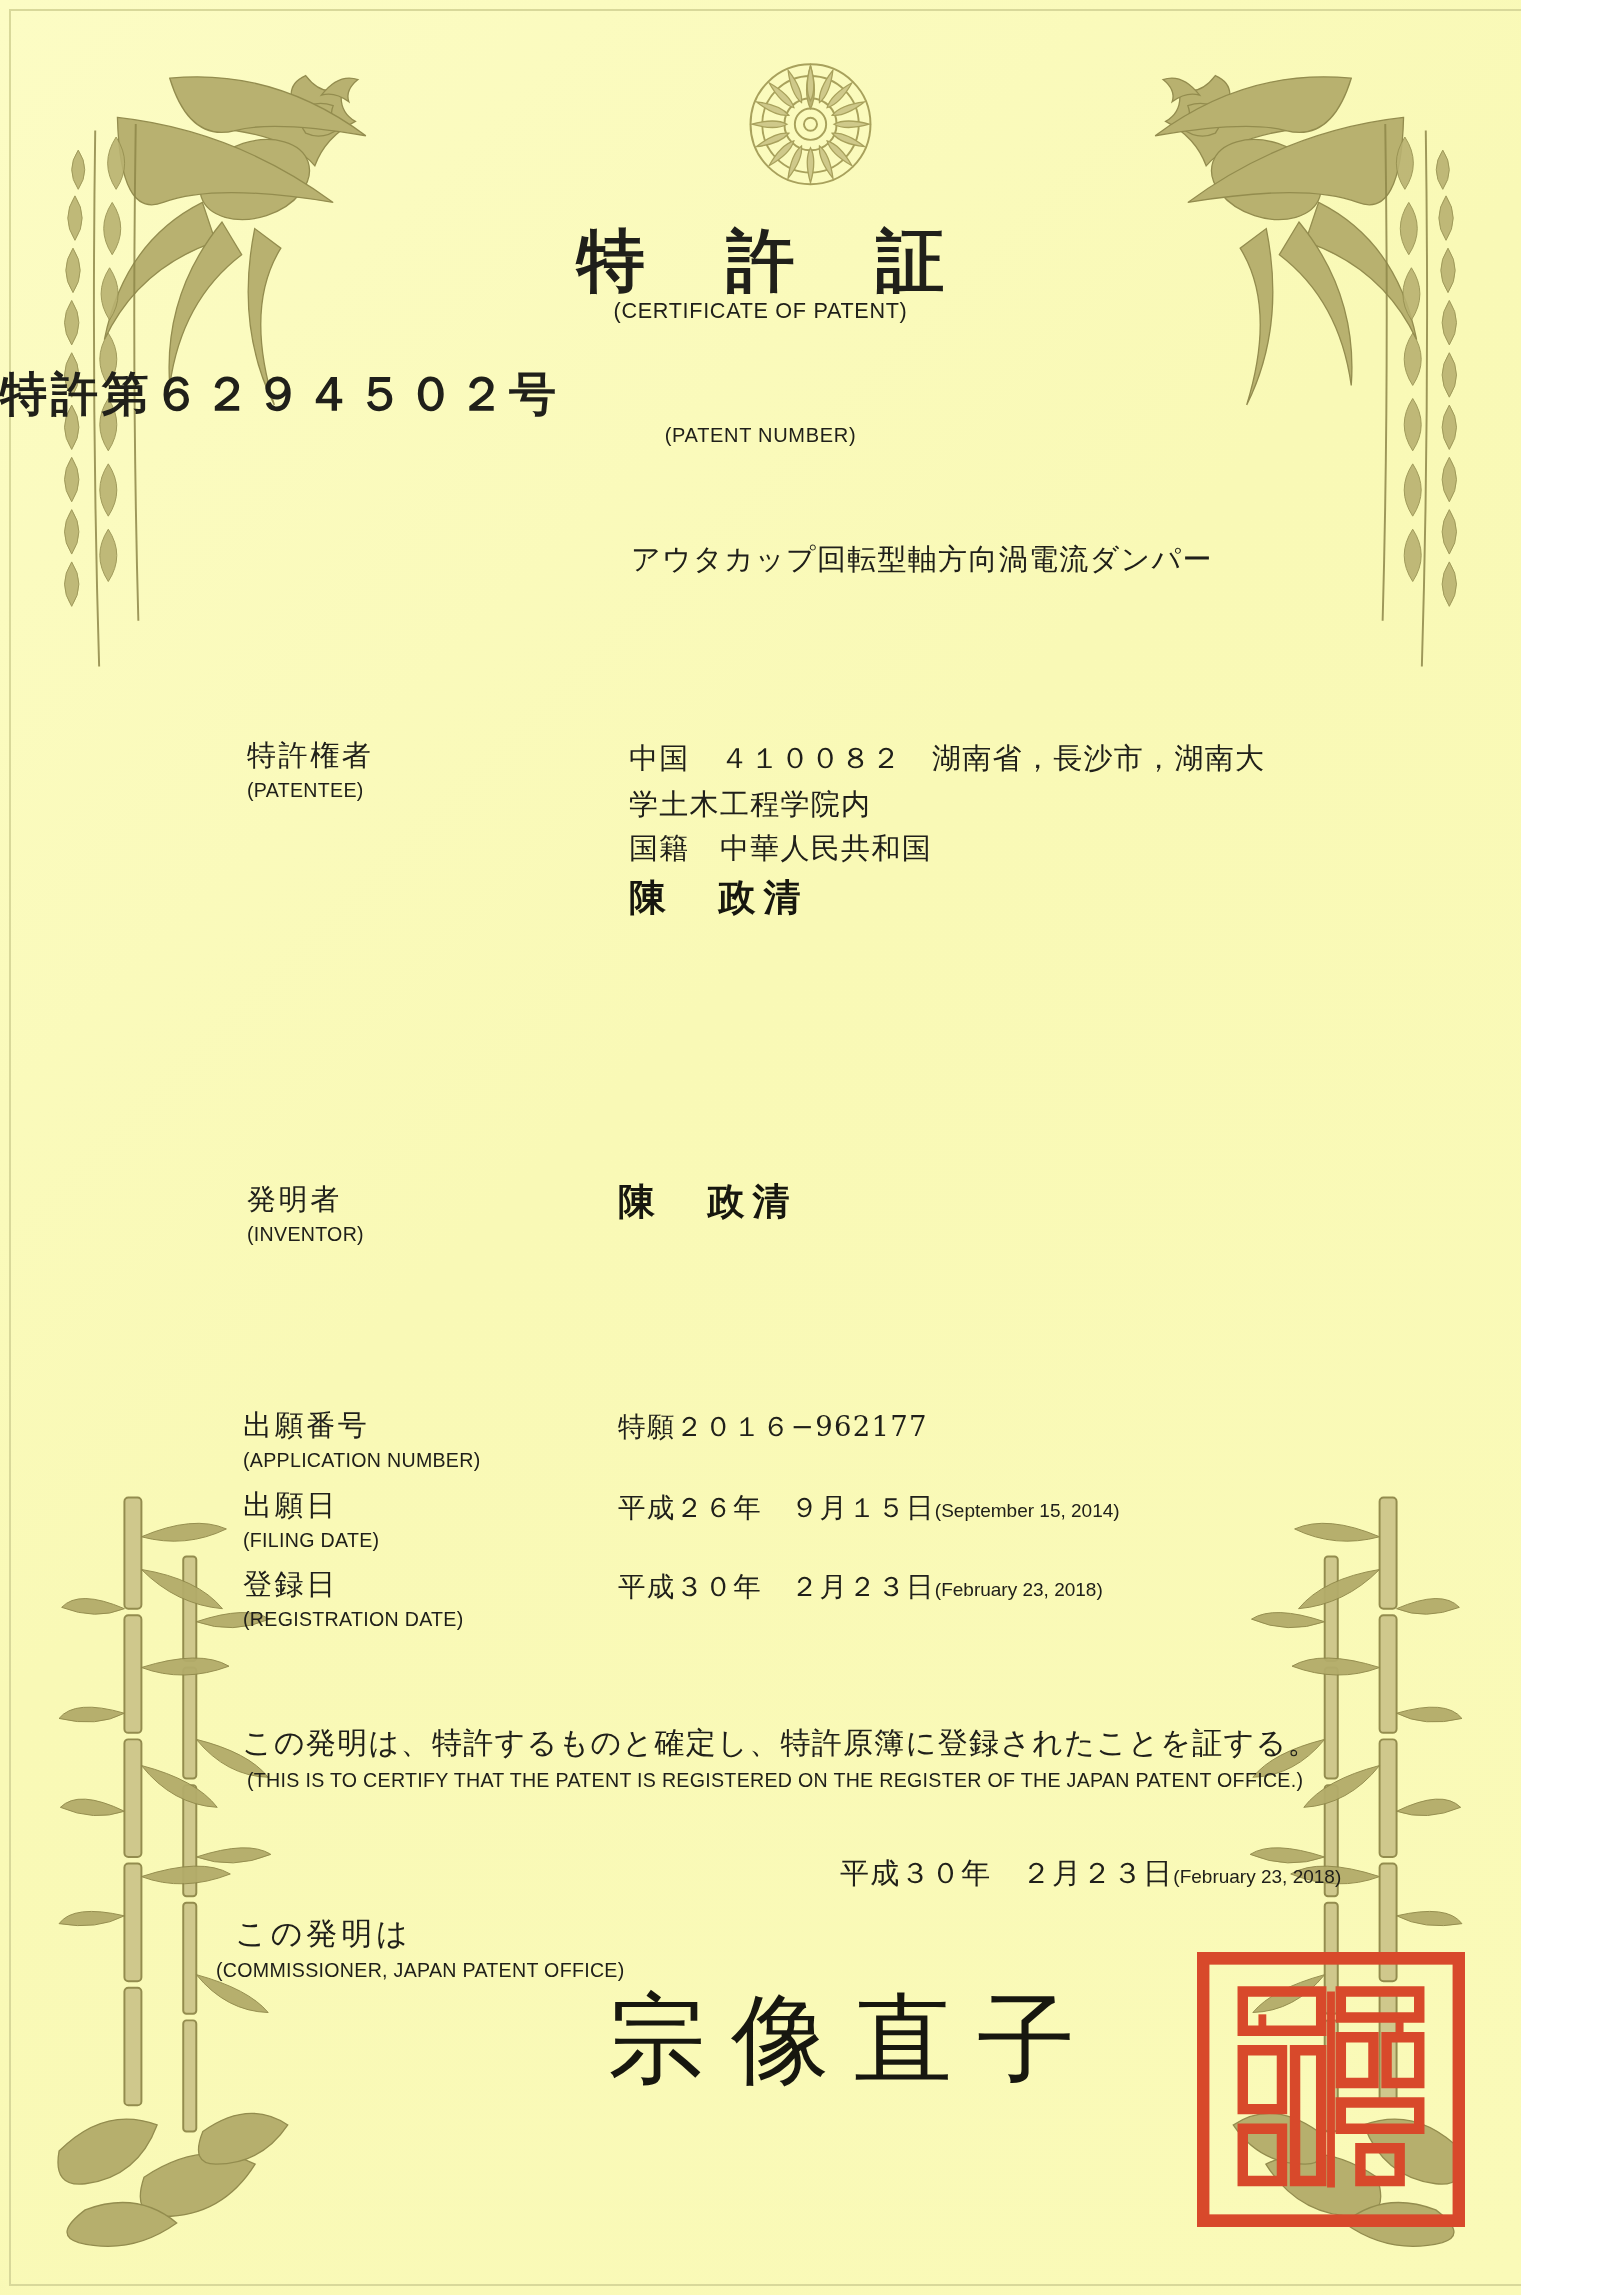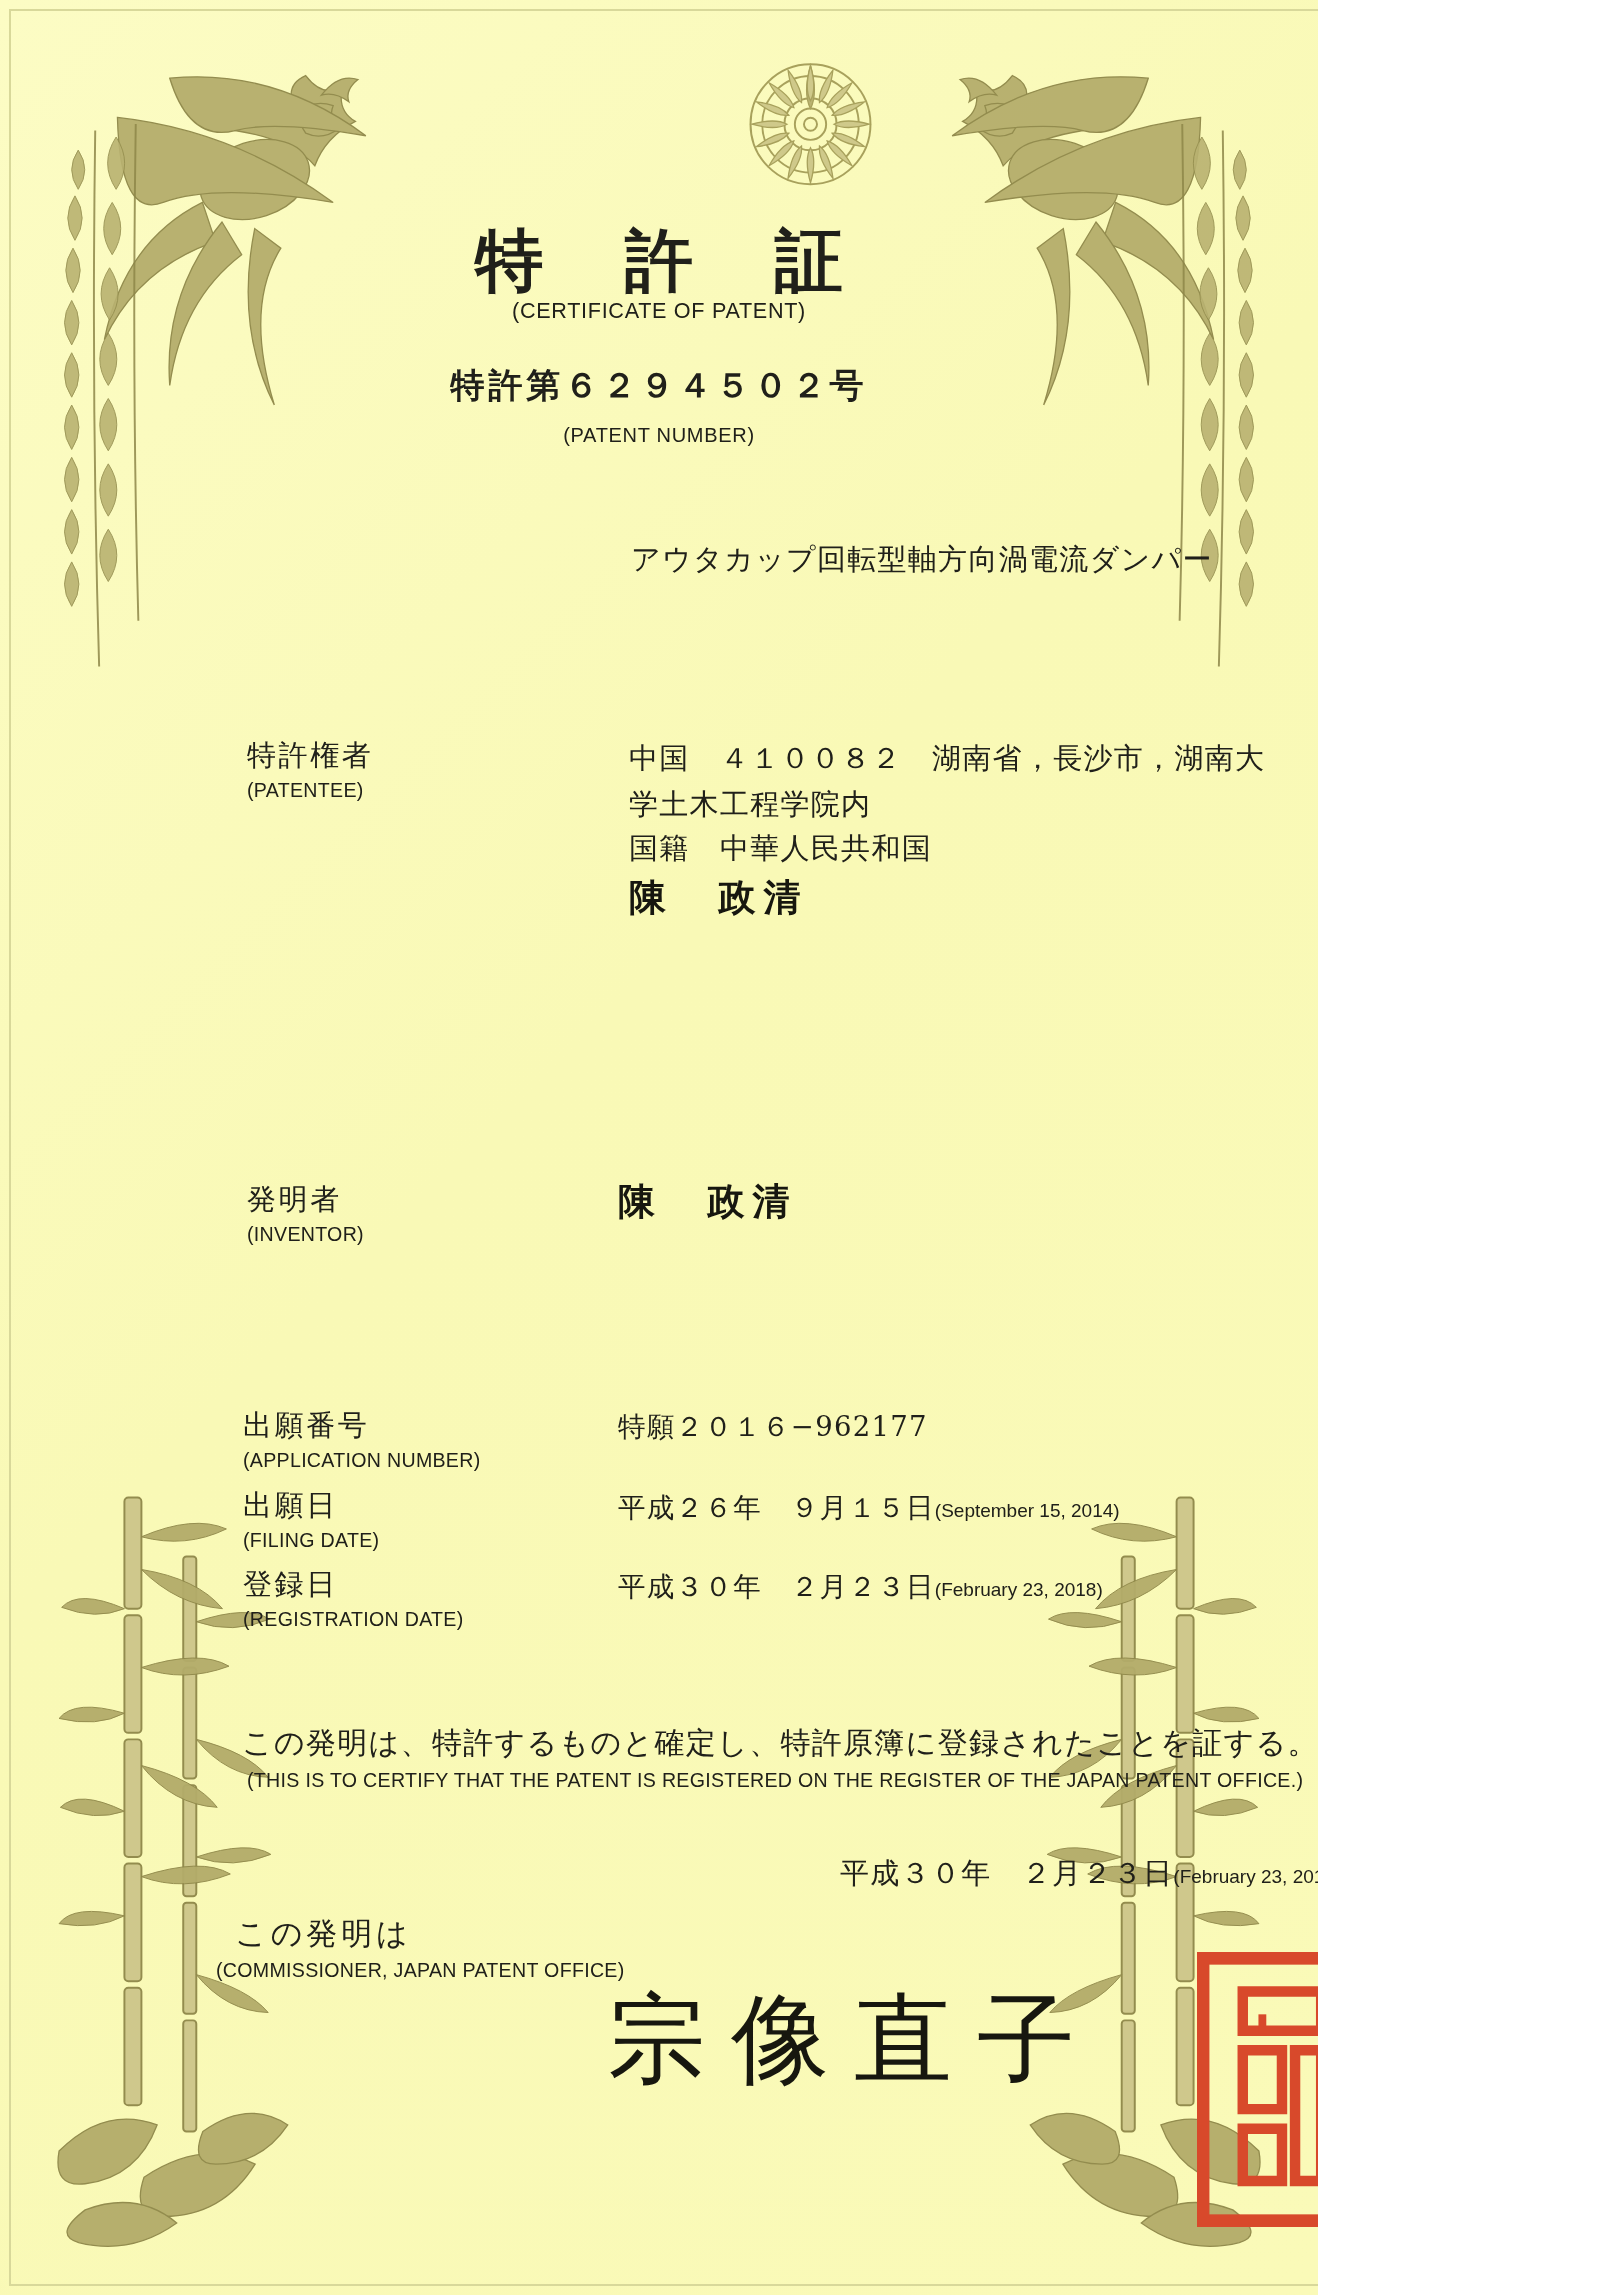--- a/index.html
+++ b/index.html
@@ -5,21 +5,21 @@
   html, body {
     margin: 0;
     padding: 0;
     background: #ffffff;
   }
   body {
     font-family: "Liberation Sans", sans-serif;
   }
   .page {
     position: relative;
-    width: 1318px;
+    width: 1521px;
     height: 2295px;
     background: #fbfbbf;
     overflow: hidden;
   }
   
   .paper-tint {
     position: absolute;
     inset: 0;
     background: linear-gradient(135deg, #fcfcc4 0%, #f9f9b6 45%, #fafab8 100%);
     pointer-events: none;
@@ -60,23 +60,23 @@
     text-align: center;
     font-family: "Liberation Sans", sans-serif;
     font-size: 21.6px;
     letter-spacing: 0.7px;
     color: #20201a;
   }
   .patent-number {
     position: absolute;
     left: 0; right: 0;
     top: 363px;
-    text-align: center;
-    font-family: "DejaVu Serif", serif;
-    font-size: 34px;
+    text-align: left;
+    font-family: "DejaVu Serif", serif;
+    font-size: 47px;
     font-weight: 700;
     letter-spacing: 3.9px;
     color: #20201a;
   }
   .patent-number-sub {
     position: absolute;
     left: 0; right: 0;
     top: 424px;
     text-align: center;
     font-family: "Liberation Sans", sans-serif;

